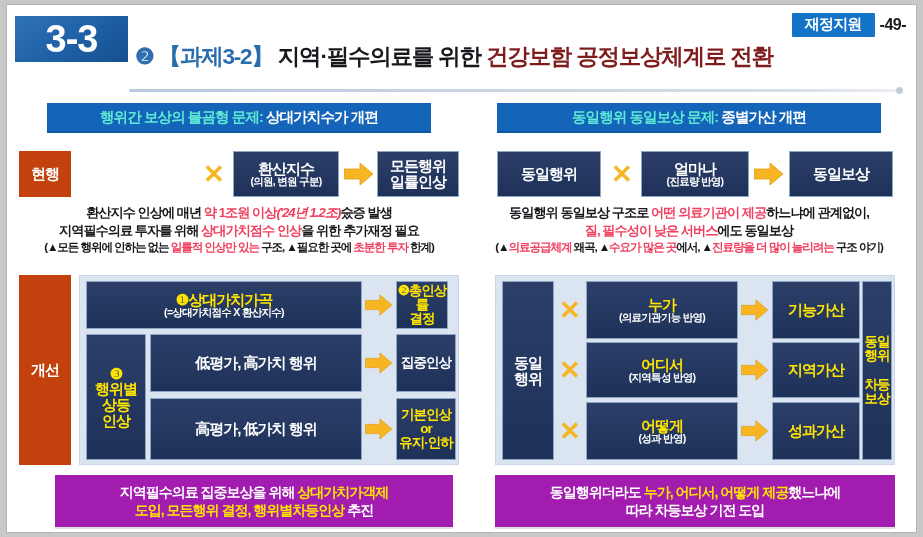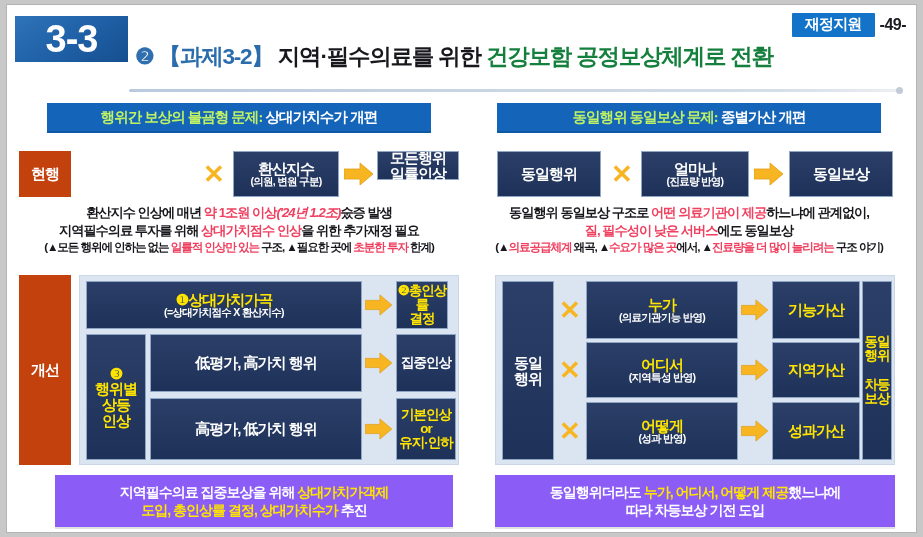--- a/index.html
+++ b/index.html
@@ -34,21 +34,21 @@
     position: absolute; left: 128px; top: 36px;
     font-size: 22.5px; font-weight: bold; letter-spacing: -1.2px;
     white-space: nowrap;
   }
   .circ-num {
     display: inline-block;
     color: #2f6fb0; font-size: 22px; font-weight: bold;
   }
   .t-dark { color: #17171c; }
   .t-blue { color: #2b6cad; }
-  .t-pink { color: #15803d; }
+  .t-pink { color: #7f1d1d; }
 
   .badge-wrap { position: absolute; right: 10px; top: 8px; display: flex; align-items: center; gap: 5px; }
   .badge {
     background: #1273c8; color: #fff;
     font-size: 15px; font-weight: bold; letter-spacing: -0.8px;
     padding: 2px 13px 3px; border-radius: 1px;
   }
   .pageno { color: #1b1b20; font-size: 16px; font-weight: bold; letter-spacing: -0.5px; }
 
   .hdr-rule {
@@ -67,21 +67,21 @@
   .col-r { left: 462px; width: 440px; }
 
   .secbar {
     position: relative;
     height: 28px; margin: 0 28px 0 28px;
     background: #1465b9;
     display: flex; align-items: center; justify-content: center;
     box-shadow: 0 2px 0 #0d59a6;
   }
   .secbar .txt { font-size: 14.5px; font-weight: bold; letter-spacing: -0.9px; white-space: nowrap; }
-  .t-yel { color: #bef264; font-family: Liberation Serif, serif; }
+  .t-yel { color: #5eead4; }
   .t-wht { color: #ffffff; }
 
   
   .sidelab {
     position: absolute; left: 0;
     width: 52px;
     background: #c2410c;
     color: #fff; font-size: 15px; font-weight: bold; letter-spacing: -1px;
     display: flex; align-items: center; justify-content: center;
     text-align: center; line-height: 1.05;
@@ -122,21 +122,21 @@
   
   .imp-panel {
     position: absolute;
     background: #dbe4f1;
     border: 1px solid #cbd6e6;
   }
 
   
   .concl {
     position: absolute;
-    background: #8b5cf6;
+    background: #a21caf;
     display: flex; flex-direction: column;
     align-items: center; justify-content: center;
     text-align: center;
     padding: 4px 6px;
     box-shadow: 0 2px 0 rgba(0,0,0,0.12);
   }
   .concl .ln { font-size: 14px; font-weight: bold; color: #fff; letter-spacing: -1px; line-height: 1.32; white-space: nowrap; }
   .concl .y { color: #ffe400; }
 </style>
 </head>
@@ -181,21 +181,21 @@
     </div>
     <div class="nb" style="left:214px; top:48px; width:106px; height:46px;">
       <span class="l1">환산지수</span>
       <span class="l2">(의원, 변원 구분)</span>
     </div>
     <div class="arrow" style="left:322px; top:48px; width:36px; height:46px;">
       <svg width="30" height="24" viewBox="0 0 30 24">
           <path d="M0 7 h16 V1 l13 11 -13 11 V17 H0 Z" fill="#f8b522" stroke="#e09e13" stroke-width="0.8"></path>
         </svg>
     </div>
-    <div class="nb" style="left:358px; top:48px; width:82px; height:29px;">
+    <div class="nb" style="left:358px; top:48px; width:82px; height:46px;">
       <span class="l1">모든행위</span>
       <span class="l1">일률인상</span>
     </div>
 
     <div class="note" style="top:101px;">
       <div class="ln">
         <span>환산지수 인상에 매년 </span><span class="r">약 1조원 이상</span><span class="r i">('24년 1.2조)</span><span>숬증 발생</span>
       </div>
       <div class="ln">
         <span>지역필수의료 투자를 위해 </span><span class="r">상대가치점수 인상</span><span>을 위한 추가재정 필요</span>
@@ -255,21 +255,21 @@
         <span class="l1 y sm">기본인상 or</span>
         <span class="l1 y sm">유지·인하</span>
       </div>
     </div>
 
     <div class="concl" style="left:36px; top:372px; width:398px; height:52px;">
       <div class="ln">
         <span>지역필수의료 집중보상을 위해 </span><span class="y">상대가치가객제</span>
       </div>
       <div class="ln">
-        <span class="y">도입, 총인상률 결정, 상대가치수가</span><span> 추진</span>
+        <span class="y">도입, 모든행위 결정, 행위별차등인상</span><span> 추진</span>
       </div>
     </div>
   </div>
 
   <div class="col col-r">
 
     <div class="secbar">
       <span class="txt">
         <span class="t-yel">동일행위 동일보상 문제:</span><span class="t-wht"> 종별가산 개편</span>
       </span>

